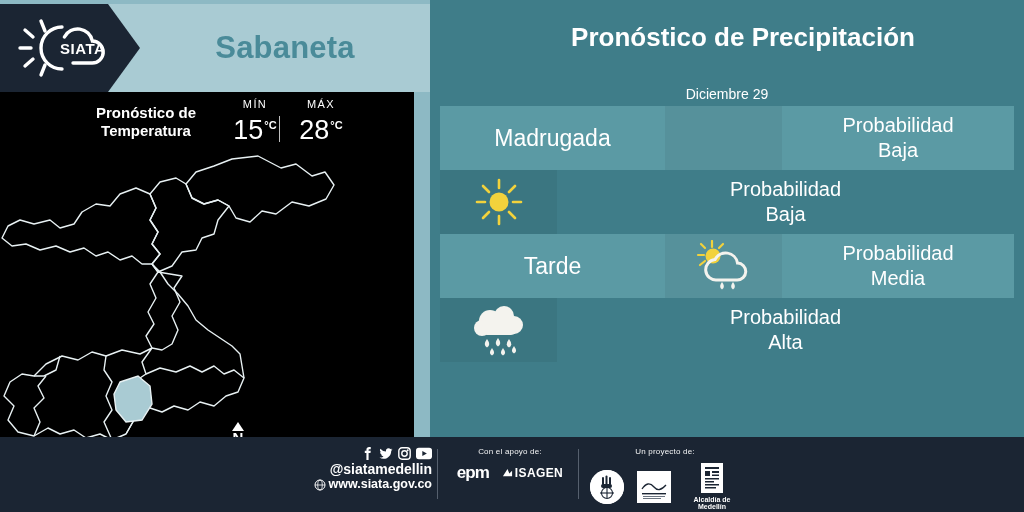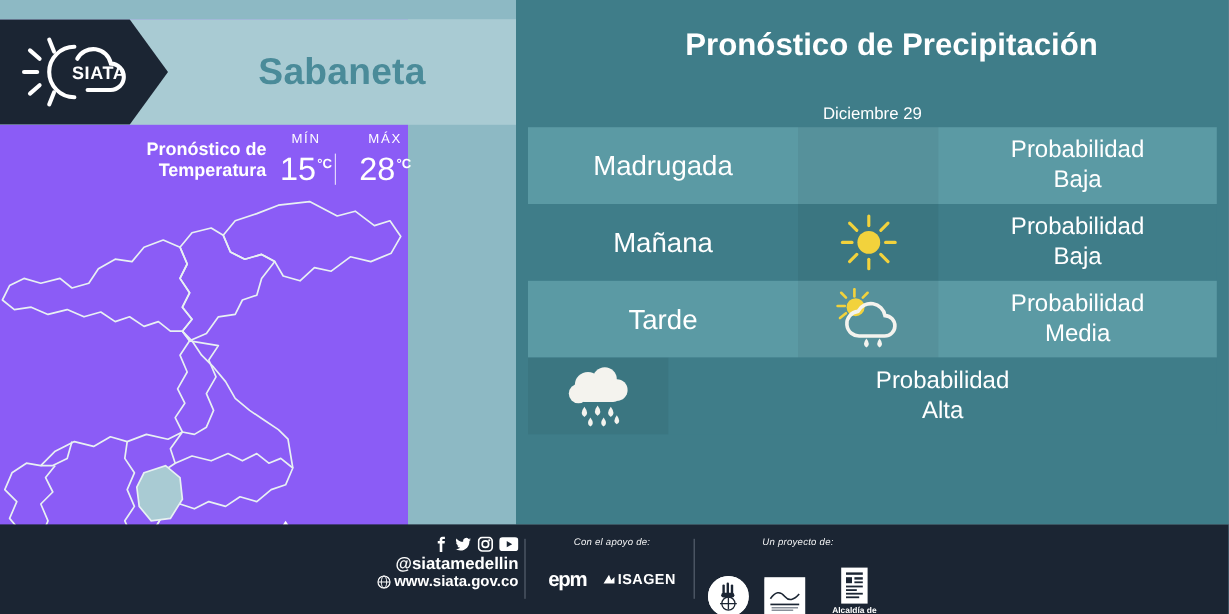--- a/index.html
+++ b/index.html
@@ -1,30 +1,30 @@
 <!DOCTYPE html>
 <html><head>
 <meta charset="utf-8">
 <style>
   html,body{margin:0;padding:0;background:#1b2533;}
   body{font-family:"Liberation Sans",sans-serif;}
   #shot{position:relative;width:1024px;height:512px;overflow:hidden;background:#8db9c4;}
 
   
-  .left-panel{position:absolute;left:0;top:16px;width:340px;height:437px;background:#8b5cf6;}
+  .left-panel{position:absolute;left:0;top:4px;width:414px;height:437px;background:#000000;}
   .left-head{position:absolute;left:0;top:0;width:430px;height:88px;background:#a9cbd3;}
   .logo-badge{position:absolute;left:0;top:0;width:140px;height:88px;background:#1b2533;
     clip-path:polygon(0 0,108px 0,140px 44px,108px 88px,0 88px);}
   .logo-art{position:absolute;left:14px;top:10px;width:104px;height:68px;}
   .city-title{position:absolute;left:140px;top:0;width:290px;height:88px;display:flex;
     align-items:center;justify-content:center;color:#4a8b99;font-size:31px;font-weight:bold;
     letter-spacing:.2px;}
 
   .temp-block{position:absolute;left:0;top:88px;width:430px;height:70px;}
-  .temp-label{position:absolute;left:70px;top:12px;width:152px;text-align:right;color:#ffffff;
+  .temp-label{position:absolute;left:70px;top:12px;width:152px;text-align:center;color:#ffffff;
     font-size:15px;font-weight:bold;line-height:18px;}
   .mm{position:absolute;top:6px;text-align:center;color:#ffffff;}
   .mm .cap{font-size:11px;letter-spacing:1.4px;display:block;margin-bottom:1px;}
   .mm .val{font-size:27px;font-weight:300;line-height:28px;}
   .mm .val sup{font-size:11px;font-weight:bold;vertical-align:super;margin-left:1px;}
   .mm-min{left:222px;width:66px;}
   .mm-max{left:283px;width:76px;}
   .mm-div{position:absolute;left:279px;top:24px;width:1px;height:26px;background:#ffffff;opacity:.75;}
 
   .map-wrap{position:absolute;left:0;top:150px;width:430px;height:287px;}
@@ -51,21 +51,21 @@
 
   
   .footer{position:absolute;left:0;top:437px;width:1024px;height:75px;background:#1b2533;}
   .f-social{position:absolute;left:308px;top:10px;width:124px;text-align:right;color:#fff;}
   .f-icons{display:flex;justify-content:flex-end;gap:5px;margin-bottom:1px;}
   .f-handle{font-size:14px;font-weight:bold;line-height:16px;white-space:nowrap;}
   .f-site{font-size:12.5px;font-weight:bold;line-height:15px;white-space:nowrap;
     display:flex;align-items:center;justify-content:flex-end;gap:3px;}
   .f-rule{position:absolute;top:12px;width:1px;height:50px;background:#56606e;}
   .f-grp{position:absolute;top:10px;text-align:center;color:#fff;}
-  .f-cap{font-size:8px;letter-spacing:.2px;margin-bottom:17px;opacity:.95;font-style:italic;}
+  .f-cap{font-size:8px;letter-spacing:.2px;margin-bottom:7px;opacity:.95;}
   .f-logos{display:flex;align-items:center;justify-content:center;gap:13px;}
   .epm{font-size:17px;font-weight:bold;letter-spacing:-1px;}
   .isagen{font-size:12px;font-weight:bold;letter-spacing:.4px;display:flex;align-items:center;gap:2px;}
   .seal{width:34px;height:34px;border-radius:50%;background:#fff;position:relative;}
   .boxlogo{background:#fff;display:flex;align-items:center;justify-content:center;}
   .alc{font-size:7px;font-weight:bold;margin-top:3px;}
 </style>
 </head>
 <body>
 
@@ -161,21 +161,20 @@
             <path d="M31 6 A17 17 0 1 0 31 40 A14 14 0 0 1 31 6 Z" fill="#f4f3ee"></path>
           </svg>
         </div>
         <div class="c-prob">
           <span>Probabilidad</span><br>
           <span>Baja</span>
         </div>
       </div>
 
       <div class="row dark">
-        <div class="c-period">Mañana</div>
         <div class="c-icon">
           <svg width="50" height="50" viewBox="0 0 50 50">
             <g stroke="#f2d23c" stroke-width="2.6" stroke-linecap="round">
               <line x1="25" y1="3" x2="25" y2="11"></line>
               <line x1="25" y1="39" x2="25" y2="47"></line>
               <line x1="3" y1="25" x2="11" y2="25"></line>
               <line x1="39" y1="25" x2="47" y2="25"></line>
               <line x1="9" y1="9" x2="15" y2="15"></line>
               <line x1="35" y1="35" x2="41" y2="41"></line>
               <line x1="41" y1="9" x2="35" y2="15"></line>

